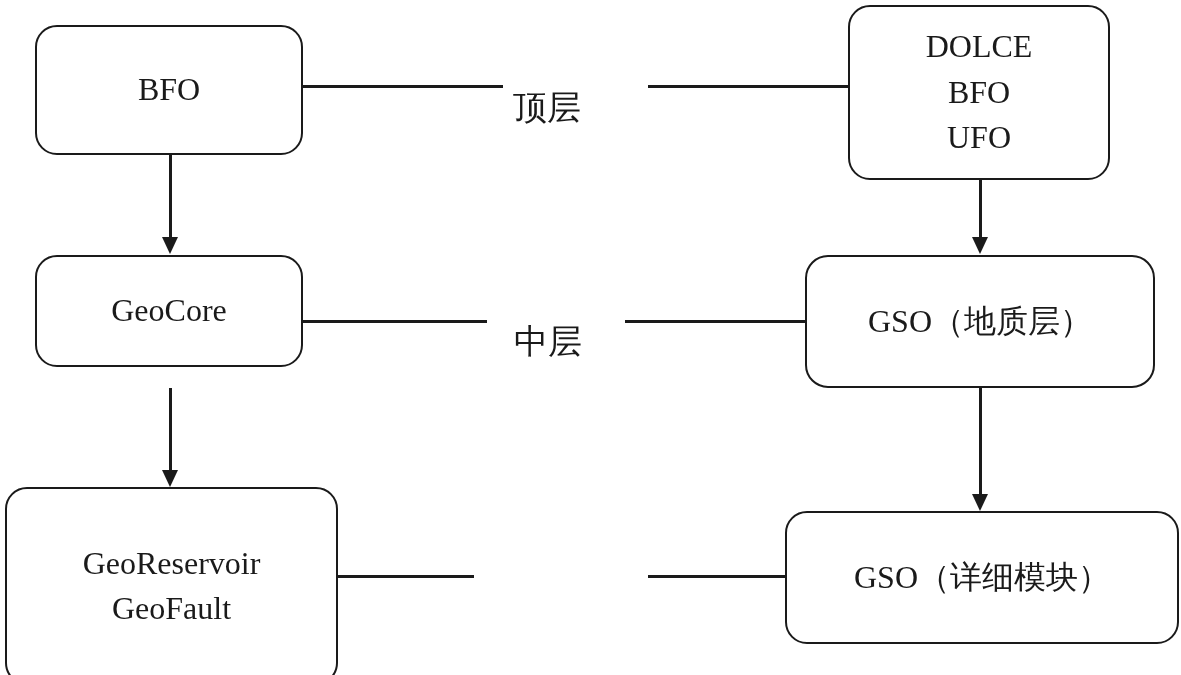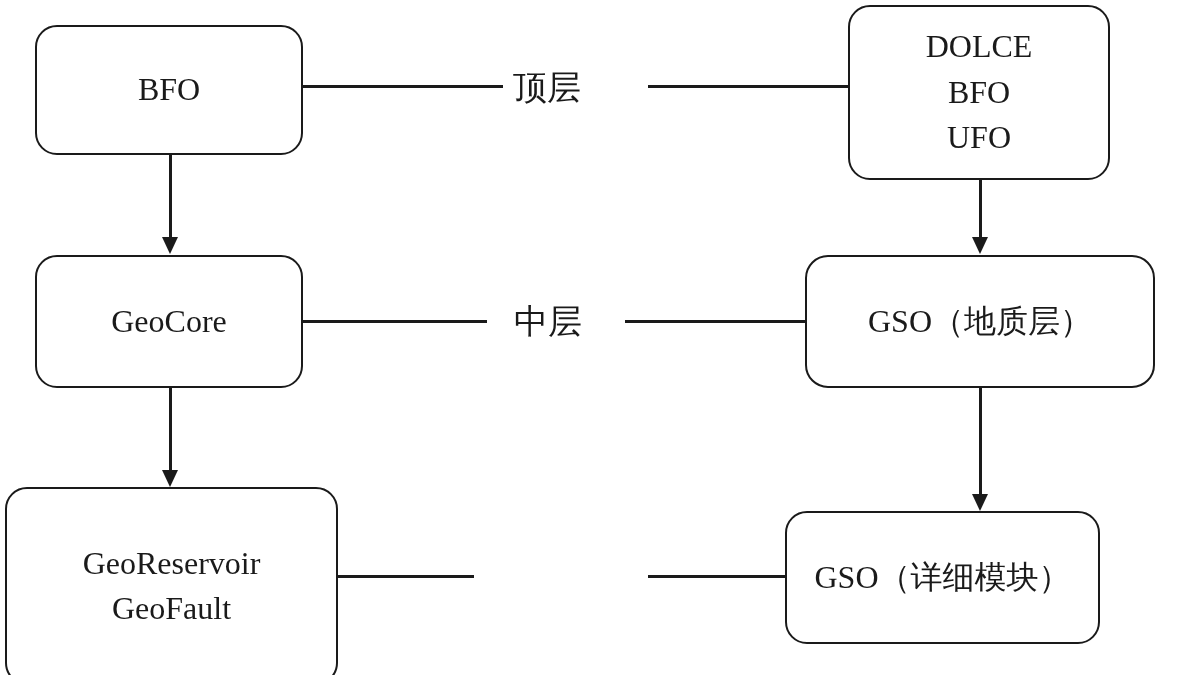--- a/index.html
+++ b/index.html
@@ -28,20 +28,21 @@
     line-height: 1.42;
     color: #1a1a1a;
     text-align: center;
   }
   .layer-label {
     position: absolute;
     transform: translate(-50%, -50%);
     font-size: 34px;
     color: #1a1a1a;
     white-space: nowrap;
+    margin-top: 20px;
   }
   .hline {
     position: absolute;
     height: 2.5px;
     background: #1a1a1a;
   }
   .vline {
     position: absolute;
     width: 2.5px;
     background: #1a1a1a;
@@ -57,40 +58,40 @@
 </style>
 </head>
 <body>
 
 <div class="canvas">
 
   <div class="box" style="left:35px; top:25px; width:268px; height:130px;">
     <div>BFO</div>
   </div>
 
-  <div class="box" style="left:35px; top:255px; width:268px; height:133px;">
+  <div class="box" style="left:35px; top:255px; width:268px; height:112px;">
     <div>GeoCore</div>
   </div>
 
   <div class="box" style="left:5px; top:487px; width:333px; height:198px;">
     <div>GeoReservoir</div>
     <div>GeoFault</div>
   </div>
 
   <div class="box" style="left:848px; top:5px; width:262px; height:175px;">
     <div>DOLCE</div>
     <div>BFO</div>
     <div>UFO</div>
   </div>
 
   <div class="box" style="left:805px; top:255px; width:350px; height:133px;border-radius:23px;">
     <div>GSO（地质层）</div>
   </div>
 
-  <div class="box" style="left:785px; top:511px; width:315px; height:133px;">
+  <div class="box" style="left:785px; top:511px; width:394px; height:133px;">
     <div>GSO（详细模块）</div>
   </div>
 
   <div class="layer-label" style="left:547px; top:88px;">顶层</div>
 
   <div class="layer-label" style="left:548px; top:322px;">中层</div>
 
 
   <div class="hline" style="left:303px; top:85px; width:200px;"></div>
   <div class="hline" style="left:648px; top:85px; width:200px;"></div>

